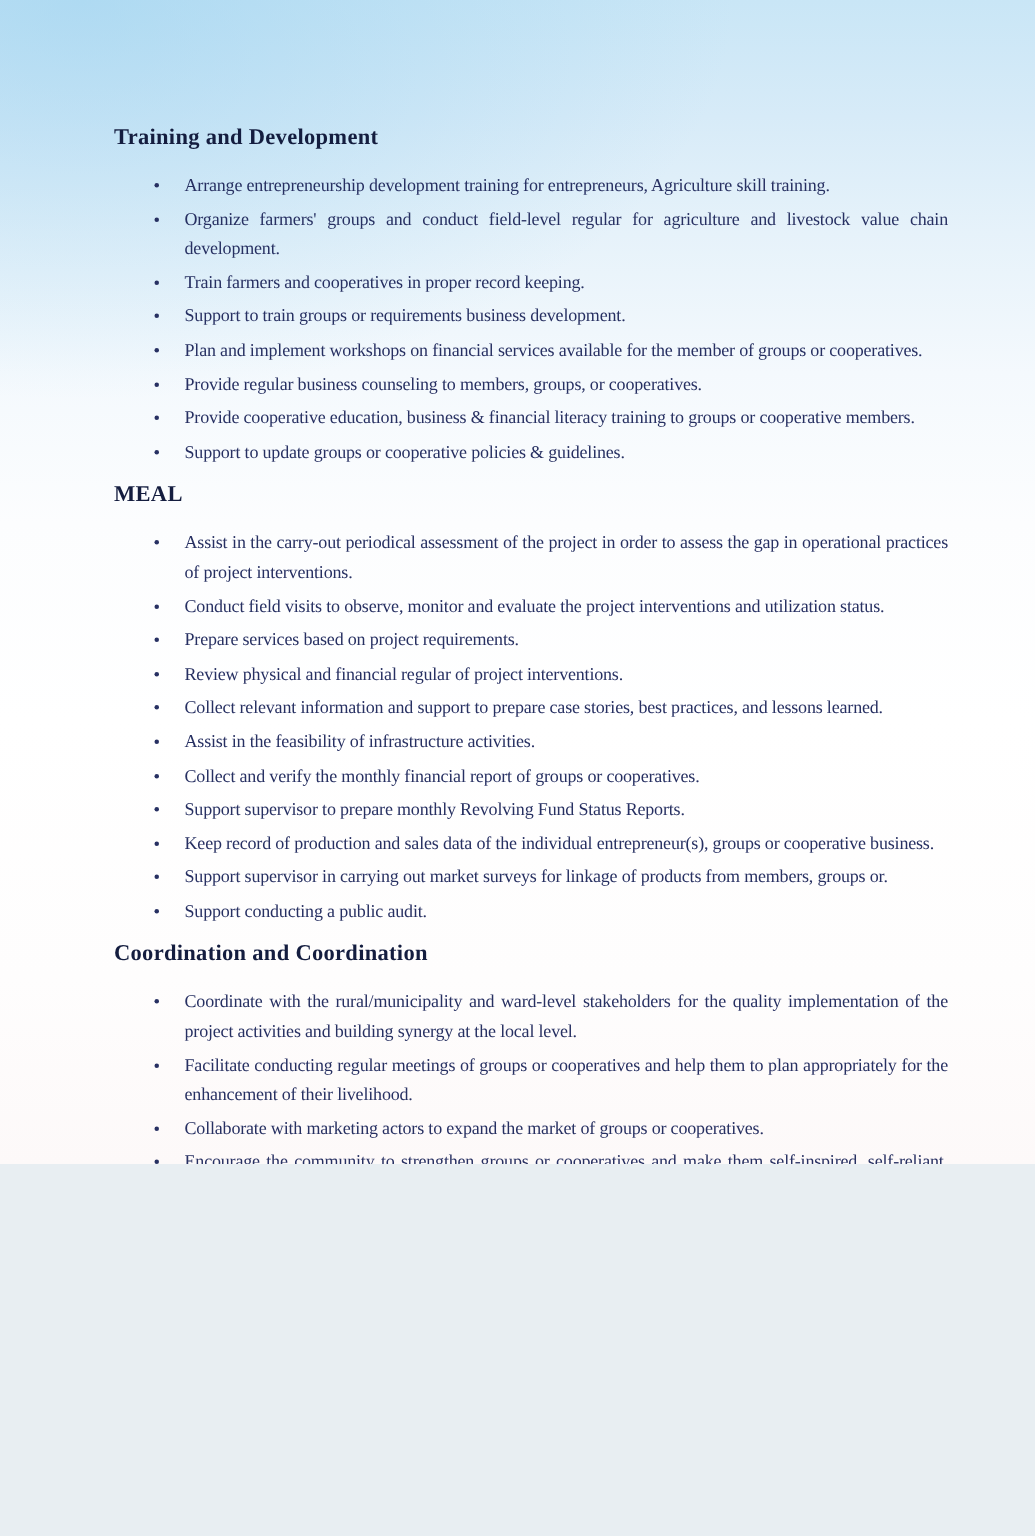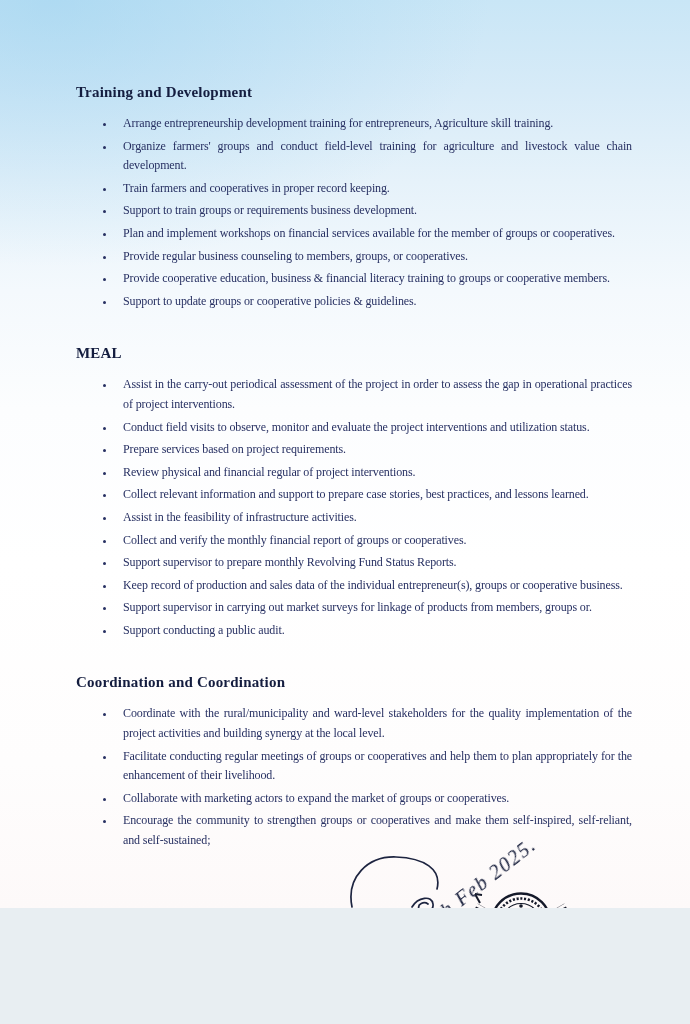--- a/index.html
+++ b/index.html
@@ -3,36 +3,36 @@
 <meta charset="utf-8">
 <style>
   html, body { margin: 0; padding: 0; }
   body {
     width: 690px; height: 1024px;
     font-family: "Liberation Serif", serif;
     background: #e8eef2;
   }
   .page {
     position: relative;
-    width: 690px; height: 908px;
+    width: 690px; height: 776px;
     overflow: hidden;
     background-image:
       radial-gradient(ellipse 700px 430px at 8% 0%, rgba(148, 206, 238, 0.50), rgba(148,206,238,0) 62%),
       linear-gradient(to bottom,
         #c9e6f6 0%, #d7ebf8 10%, #e6f2fa 20%, #f4f9fd 32%,
         #fcfdfe 45%, #ffffff 62%, #fefdfd 84%, #fdf9f9 100%);
   }
   .content {
     position: absolute;
     left: 76px; top: 84px; width: 556px;
     color: #242d5f;
     filter: blur(0.3px);
   }
   .doc-section { margin: 0; }
-  .doc-section + .doc-section { margin-top: 34px; }
+  .doc-section + .doc-section { margin-top: 11px; }
   .doc-heading {
     font-size: 15px; font-weight: bold;
     color: #141d3f;
     margin: 0 0 13px 0;
     letter-spacing: 0.2px;
   }
   ul.bullets {
     margin: 0 0 0 40px; padding: 0;
     list-style: disc outside;
   }
@@ -78,21 +78,21 @@
 <body>
 
 <div class="page">
 
   <div class="content">
 
     <div class="doc-section">
       <h2 class="doc-heading">Training and Development</h2>
       <ul class="bullets">
         <li>Arrange entrepreneurship development training for entrepreneurs, Agriculture skill training.</li>
-        <li>Organize farmers' groups and conduct field-level training for agriculture and livestock value chain development.</li>
+        <li>Organize farmers' groups and conduct field-level regular for agriculture and livestock value chain development.</li>
         <li>Train farmers and cooperatives in proper record keeping.</li>
         <li>Support to train groups or requirements business development.</li>
         <li>Plan and implement workshops on financial services available for the member of groups or cooperatives.</li>
         <li>Provide regular business counseling to members, groups, or cooperatives.</li>
         <li>Provide cooperative education, business &amp; financial literacy training to groups or cooperative members.</li>
         <li>Support to update groups or cooperative policies &amp; guidelines.</li>
       </ul>
     </div>
 
     <div class="doc-section">

